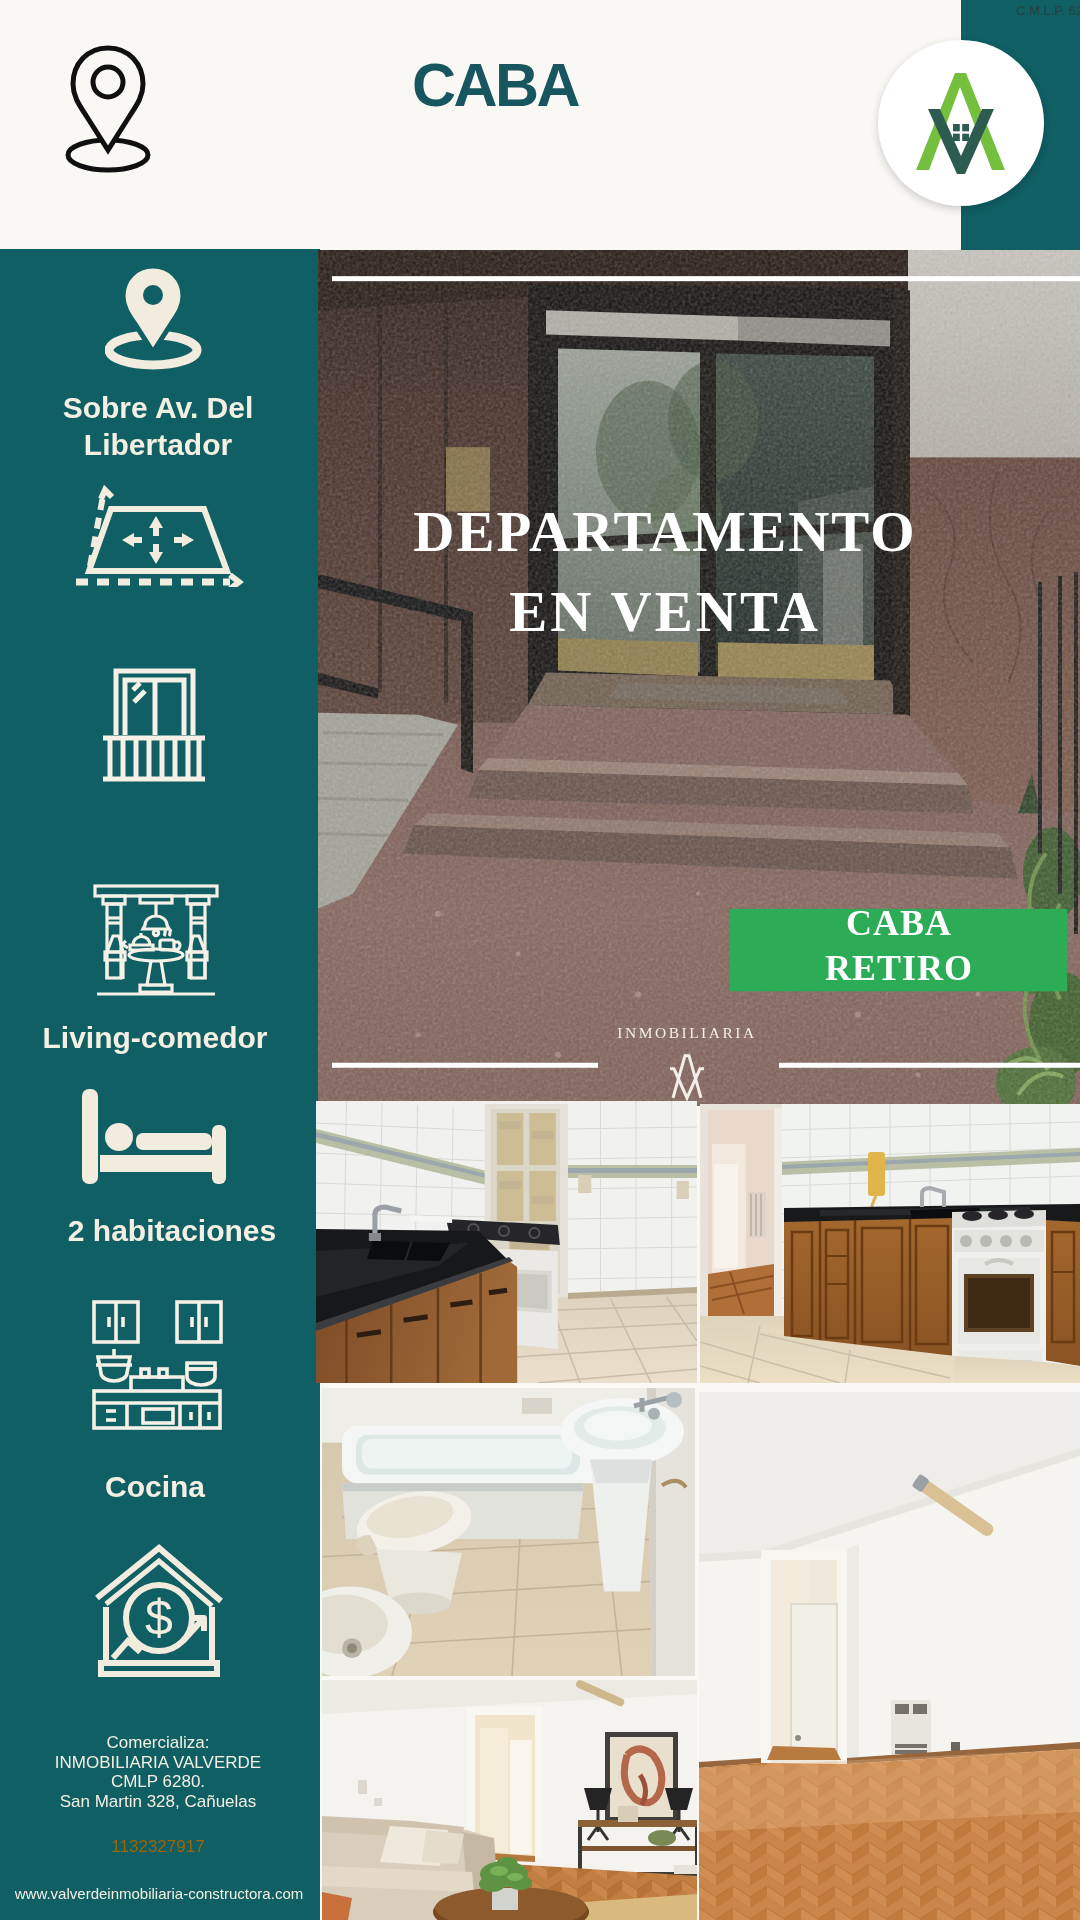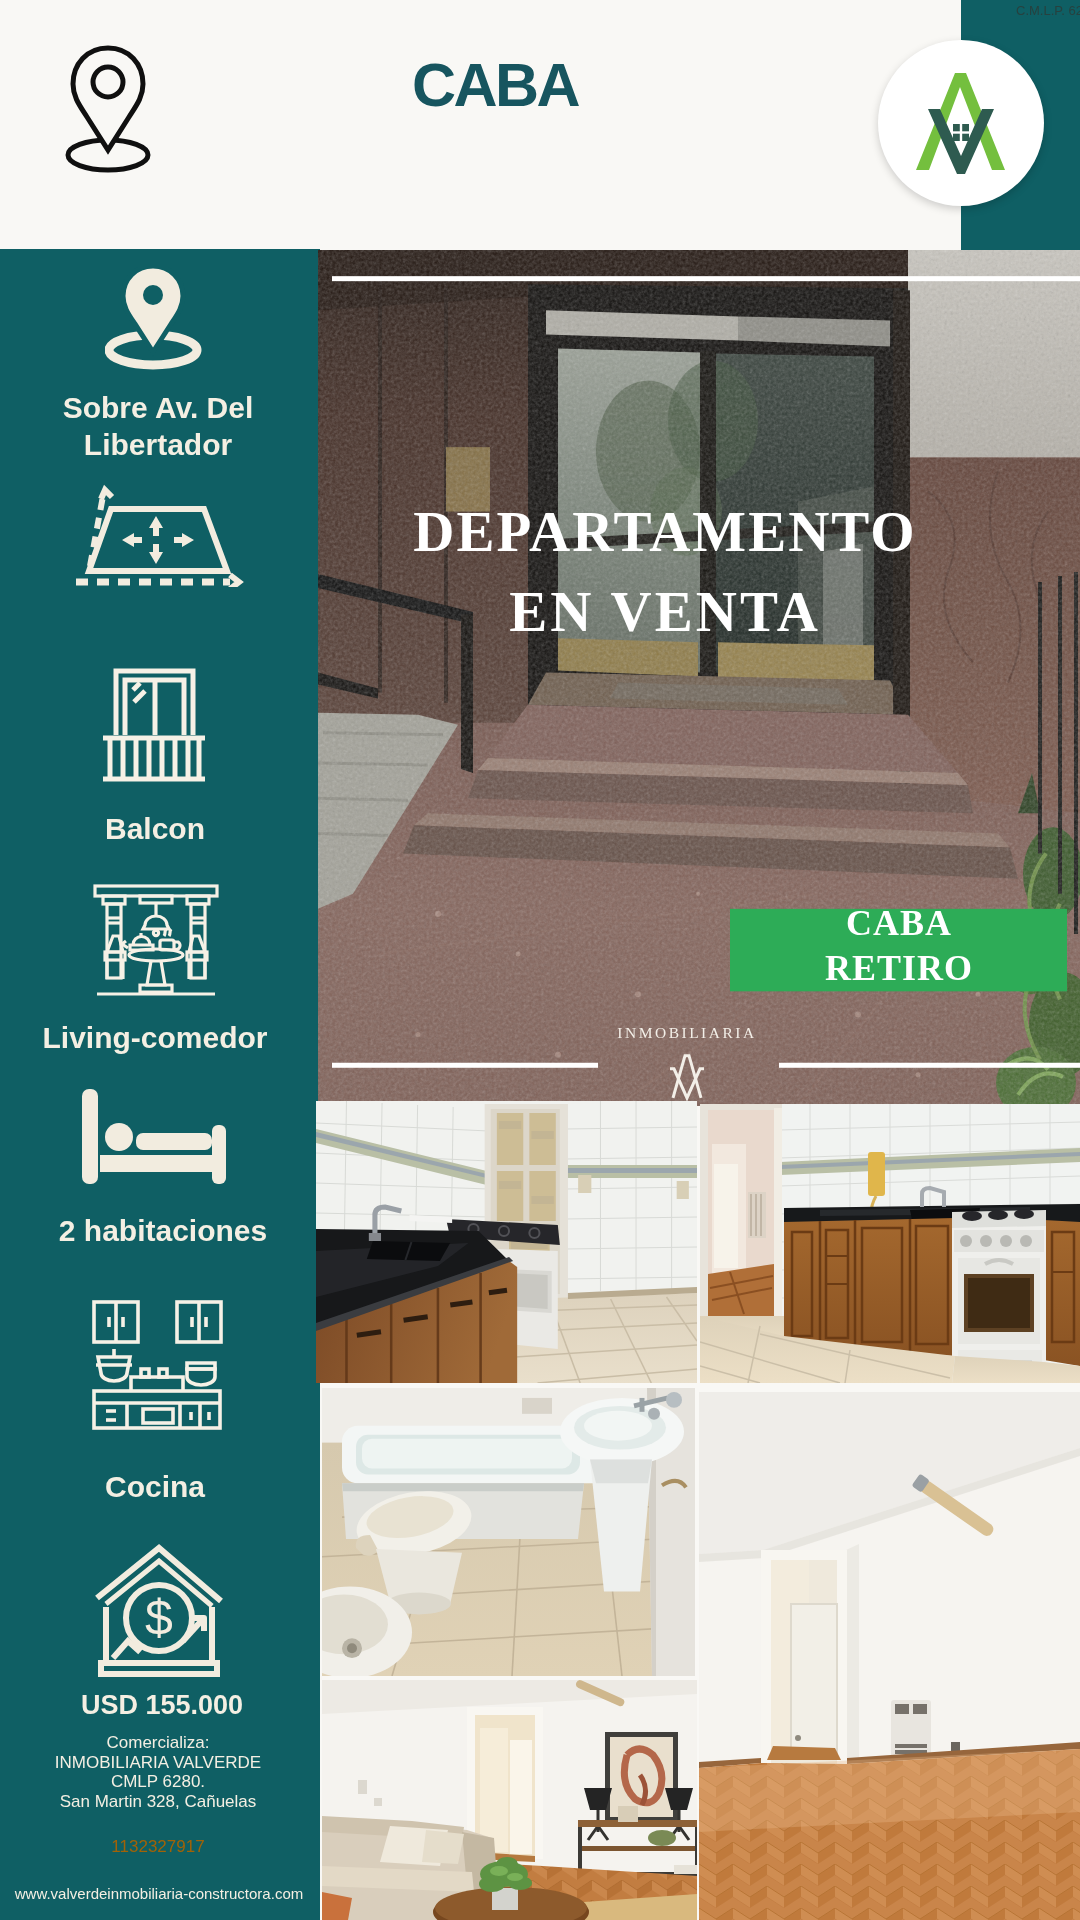--- a/index.html
+++ b/index.html
@@ -77,21 +77,20 @@
       <line x1="26" y1="75" x2="26" y2="116"></line>
       <line x1="39" y1="75" x2="39" y2="116"></line>
       <line x1="52" y1="75" x2="52" y2="116"></line>
       <line x1="65" y1="75" x2="65" y2="116"></line>
       <line x1="78" y1="75" x2="78" y2="116"></line>
       <line x1="91" y1="75" x2="91" y2="116"></line>
       <line x1="102" y1="75" x2="102" y2="116"></line>
     </g>
   </svg>
 
-  <div class="abs ctr" style="left:0px;top:812px;width:310px;font-size:30px;font-weight:bold;color:#f4efe3">Balcon</div>
 
   <svg class="abs" style="left:93px;top:882px" width="126" height="118" viewBox="0 0 126 118">
     <g stroke="#f6f1e6" fill="none" stroke-width="3.2">
       <rect x="2" y="4" width="122" height="10"></rect>
       <rect x="10" y="14" width="22" height="8"></rect>
       <rect x="94" y="14" width="22" height="8"></rect>
       <rect x="14" y="22" width="14" height="74"></rect>
       <rect x="98" y="22" width="14" height="74"></rect>
       <line x1="14" y1="36" x2="28" y2="36"></line>
       <line x1="14" y1="41" x2="28" y2="41"></line>
@@ -128,21 +127,21 @@
   <svg class="abs" style="left:80px;top:1089px" width="148" height="95" viewBox="0 0 148 95">
     <g fill="#f2ecdf">
       <rect x="2" y="0" width="16" height="95" rx="7"></rect>
       <circle cx="39" cy="48" r="14"></circle>
       <rect x="56" y="44" width="76" height="17" rx="7"></rect>
       <rect x="20" y="66" width="112" height="17"></rect>
       <rect x="132" y="36" width="14" height="59" rx="6"></rect>
     </g>
   </svg>
 
-  <div class="abs ctr" style="left:5px;top:1214px;width:316px;font-size:30px;font-weight:bold;color:#f4efe3">2 habitaciones</div>
+  <div class="abs ctr" style="left:14px;top:1214px;width:316px;font-size:30px;font-weight:bold;color:#f4efe3">2 habitaciones</div>
 
   <svg class="abs" style="left:91px;top:1299px" width="132" height="132" viewBox="0 0 132 132">
     <g stroke="#f6f1e6" fill="none" stroke-width="3.6">
       <rect x="3" y="3" width="44" height="40"></rect>
       <line x1="25" y1="3" x2="25" y2="43"></line>
       <line x1="18" y1="18" x2="18" y2="28"></line>
       <line x1="32" y1="18" x2="32" y2="28"></line>
       <rect x="86" y="3" width="44" height="40"></rect>
       <line x1="108" y1="3" x2="108" y2="43"></line>
       <line x1="101" y1="18" x2="101" y2="28"></line>
@@ -178,21 +177,20 @@
       <path d="M13 63 L66 20 L119 65" stroke-width="5"></path>
       <rect x="8" y="122" width="116" height="11"></rect>
       <path d="M20 117 l15 -17 l10 9 l14 -16"></path>
       <path d="M90 100 l20 -22"></path>
       <path d="M98 77 l13 0 l0 13" stroke-linejoin="round"></path>
       <circle cx="66" cy="77" r="33" fill="#0f5f64"></circle>
     </g>
     <text x="66" y="94" font-family="Liberation Sans, sans-serif" font-size="50" fill="#f2ecdf" text-anchor="middle">$</text>
   </svg>
 
-  <div class="abs ctr" style="left:0px;top:1690px;width:324px;font-size:27px;font-weight:bold;color:#f4efe3">USD 155.000</div>
 
   <div class="abs ctr" style="left:0px;top:1733px;width:316px;font-size:17px;color:#f4efe3;line-height:19.5px">Comercializa:<br>INMOBILIARIA VALVERDE<br>CMLP 6280.<br>San Martin 328, Cañuelas</div>
 
   <div class="abs ctr" style="left:0px;top:1837px;width:316px;font-size:17px;color:#a16207">1132327917</div>
 
   <div class="abs ctr" style="left:0px;top:1885px;width:318px;font-size:15px;color:#f4efe3">www.valverdeinmobiliaria-constructora.com</div>
 
   <svg class="abs" style="left:318px;top:250px" width="762" height="856" viewBox="0 0 762 851" preserveAspectRatio="none">
     <defs>
       <linearGradient id="lwall" x1="0" y1="0" x2="0" y2="1">

